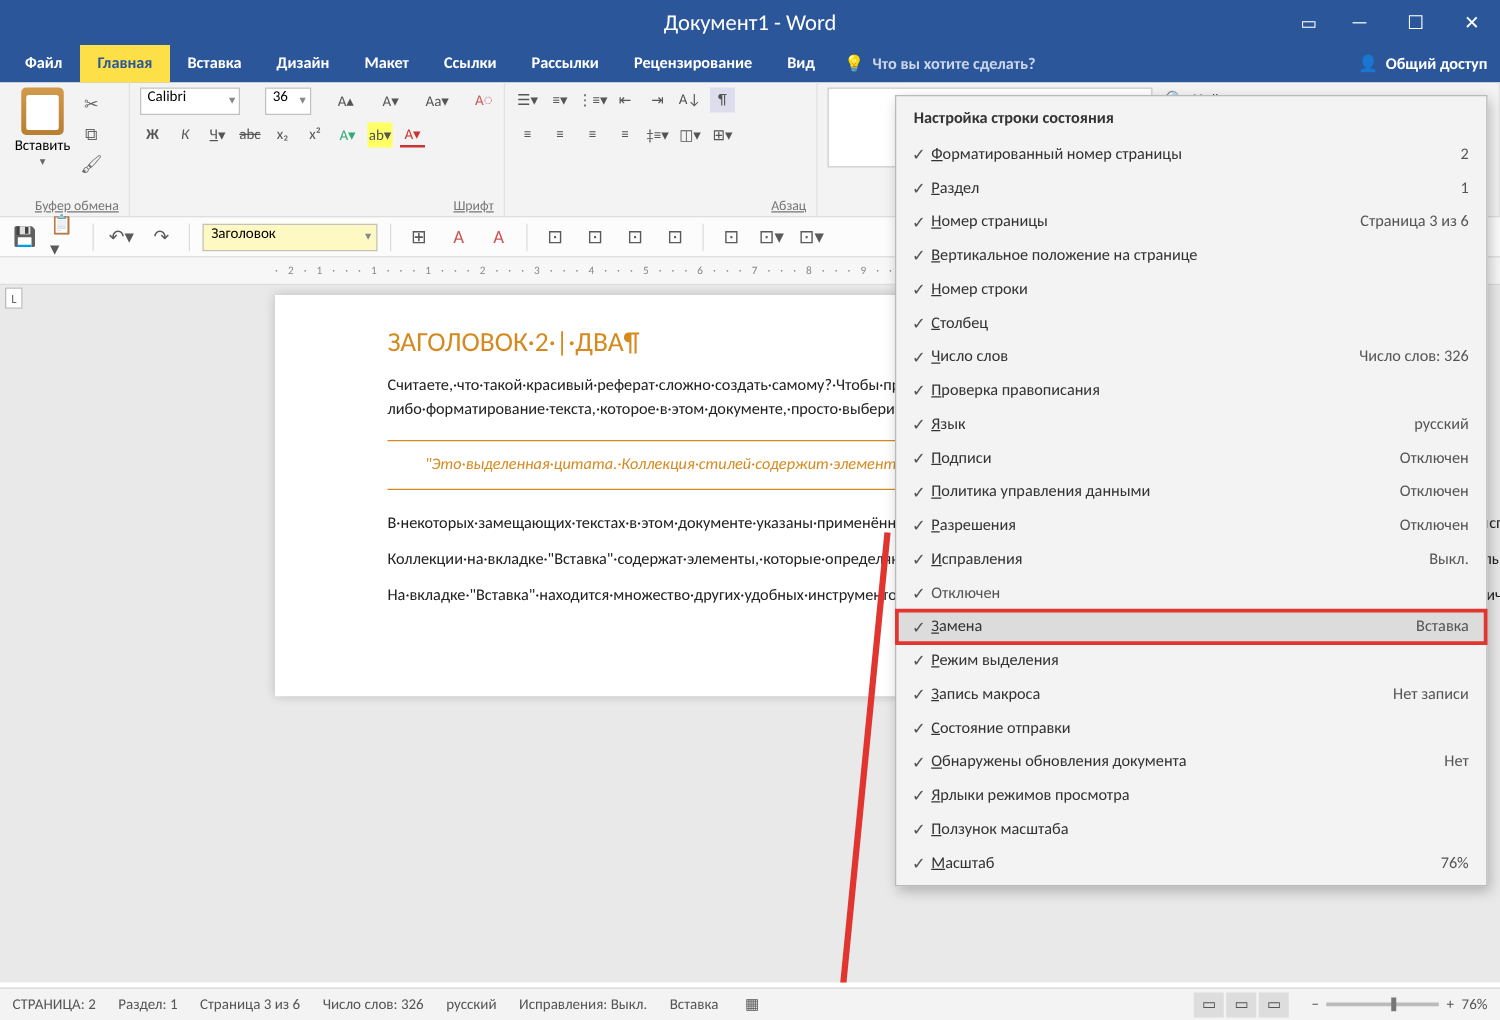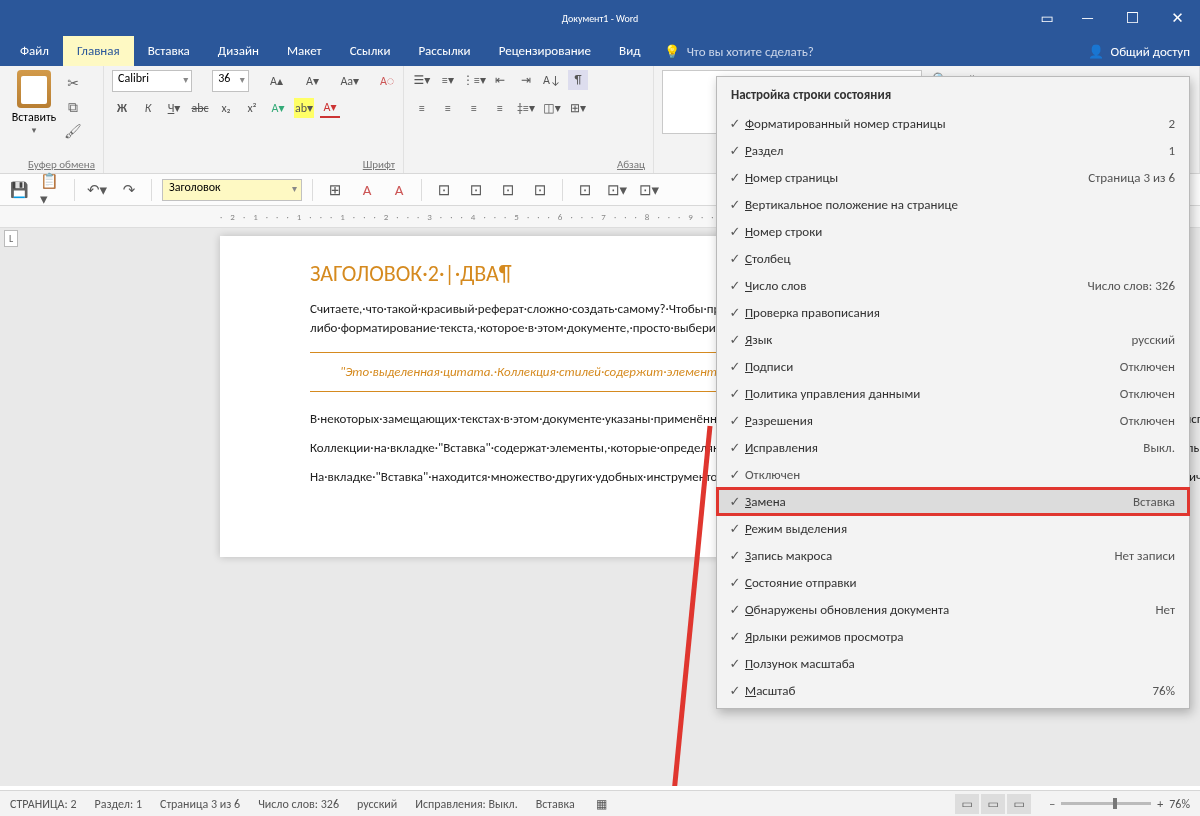--- a/index.html
+++ b/index.html
@@ -1,28 +1,28 @@
 <!DOCTYPE html>
 <html><head>
 <meta charset="utf-8">
 <style>
 * { margin: 0; padding: 0; box-sizing: border-box; font-family: "Segoe UI", Calibri, sans-serif; }
 body { width: 1200px; height: 816px; background: #fff; overflow: hidden; position: relative; font-size: 13px; }
 
 
 .titlebar { height: 36px; background: #2b579a; display: flex; align-items: center; color: #fff; position: relative; }
-.titlebar .title { position: absolute; left: 50%; transform: translateX(-50%); font-size: 10px; }
+.titlebar .title { position: absolute; left: 50%; transform: translateX(-50%); font-size: 18px; }
 .win-controls { margin-left: auto; display: flex; }
 .win-controls .btn { width: 45px; height: 36px; display: flex; align-items: center; justify-content: center; font-size: 15px; }
 .win-controls .icn { width: 36px; height: 36px; display: flex; align-items: center; justify-content: center; font-size: 14px; }
 
 
-.tabrow { height: 30px; background: #2b579a; display: flex; color: #fff; padding-left: 6px; }
+.tabrow { height: 30px; background: #2b579a; display: flex; color: #fff; padding-left: 6px; font-weight: bold; }
 .tabrow .tab { padding: 0 14px; height: 30px; line-height: 30px; font-size: 13px; cursor: pointer; }
-.tabrow .tab.active { background: #fef9c3; color: #2b579a; }
+.tabrow .tab.active { background: #fde047; color: #2b579a; }
 .tabrow .tell-me { display: flex; align-items: center; gap: 6px; margin-left: 10px; color: #cbd6ea; font-size: 13px; }
 .tabrow .share { margin-left: auto; margin-right: 10px; display: flex; align-items: center; gap: 6px; }
 
 
 .ribbon { height: 108px; background: #f3f3f3; border-bottom: 1px solid #d8d8d8; display: flex; }
 .group { border-right: 1px solid #e1e1e1; padding: 4px 8px 2px; display: flex; flex-direction: column; }
 .group .body { flex: 1; }
 .group .label { text-align: right; font-size: 11px; color: #777; padding-top: 2px; text-decoration: underline; }
 .clipboard-big { display: flex; flex-direction: column; align-items: center; width: 52px; font-size: 12px; }
 .paste-icon { width: 34px; height: 38px; background: linear-gradient(#d29a4a,#b87e32); border-radius: 4px; position: relative; margin-bottom: 2px; }

